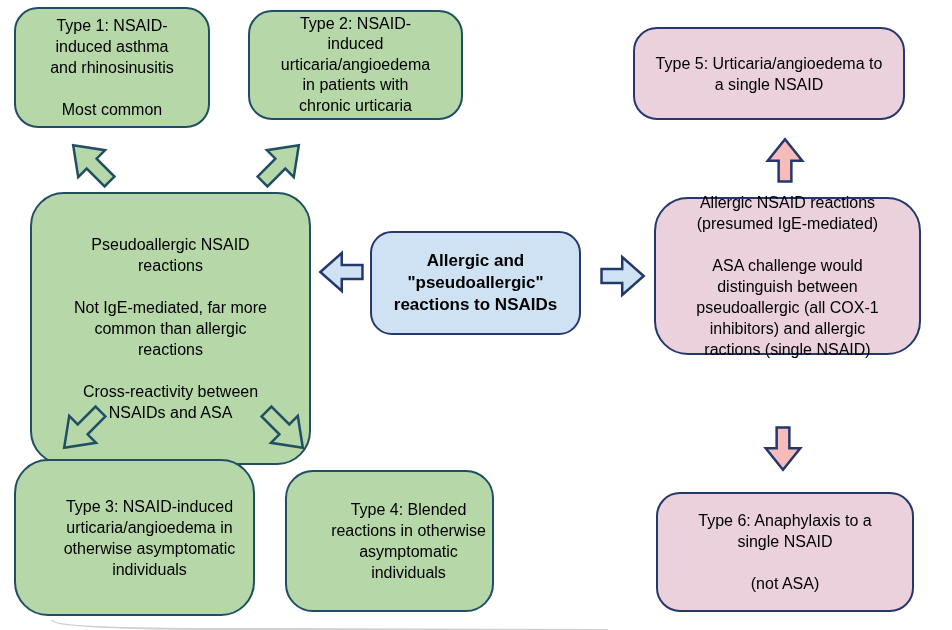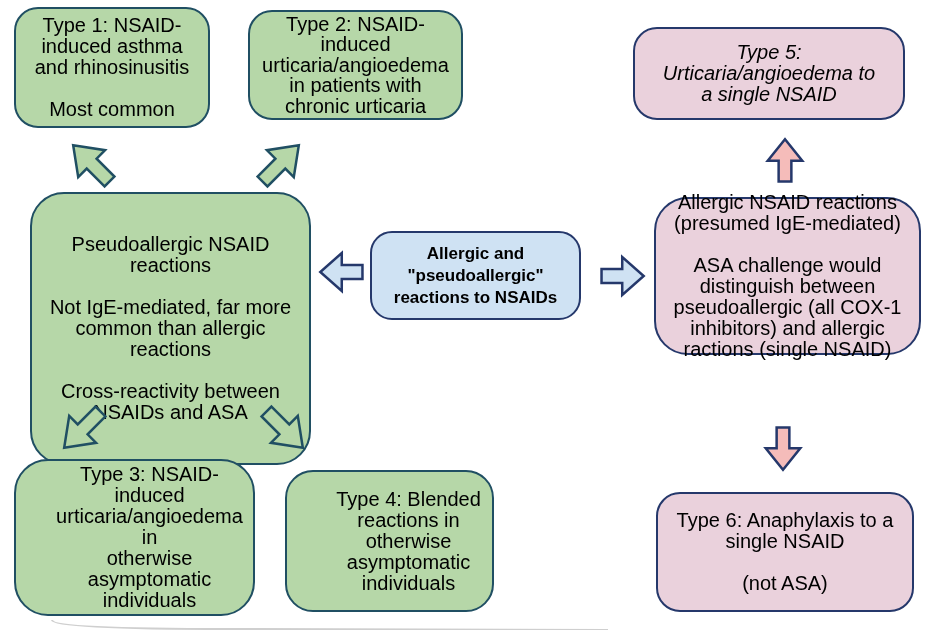--- a/index.html
+++ b/index.html
@@ -4,21 +4,21 @@
 <style>
   html, body { margin:0; padding:0; background:#ffffff; }
   .canvas {
     position:relative; width:952px; height:630px; background:#ffffff;
     font-family:"Liberation Sans", sans-serif; color:#000; overflow:hidden;
   }
   .node {
     position:absolute; box-sizing:border-box;
     display:flex; align-items:center; justify-content:center;
     text-align:center; white-space:pre-line;
-    font-size:20px; line-height:21px;
+    font-size:16px; line-height:21px;
     border:2.5px solid #25386b;
     padding:4px 6px;
   }
   .green { background:#b6d7a8; border-color:#204f63; }
   .blue  { background:#cfe2f3; border-color:#25386b; font-weight:bold; font-size:17px; line-height:22px; }
   .pink  { background:#ead1dc; border-color:#25386b; }
 
   .arrow { position:absolute; }
   .arrow svg { display:block; width:100%; height:100%; overflow:visible; }
   .arrow polygon { stroke-width:2.5; vector-effect:non-scaling-stroke; stroke-linejoin:miter; }
@@ -69,27 +69,27 @@
 individuals</span>
   </div>
 
   <div class="node green" style="left:285px; top:470px; width:209px; height:142px; border-radius:28px;padding-left:44px;">
     <span>Type 4: Blended
 reactions in otherwise
 asymptomatic
 individuals</span>
   </div>
 
-  <div class="node blue" style="left:370px; top:231px; width:211px; height:89px; border-radius:22px;">
+  <div class="node blue" style="left:370px; top:231px; width:211px; height:104px; border-radius:22px;">
     <span>Allergic and
 "pseudoallergic"
 reactions to NSAIDs</span>
   </div>
 
-  <div class="node pink" style="left:633px; top:27px; width:272px; height:93px; border-radius:24px;font-style:italic;">
+  <div class="node pink" style="left:633px; top:27px; width:272px; height:93px; border-radius:24px;">
     <span>Type 5: Urticaria/angioedema to
 a single NSAID</span>
   </div>
 
   <div class="node pink" style="left:654px; top:197px; width:267px; height:158px; border-radius:34px;">
     <span>Allergic NSAID reactions
 (presumed IgE-mediated)
 
 ASA challenge would
 distinguish between

